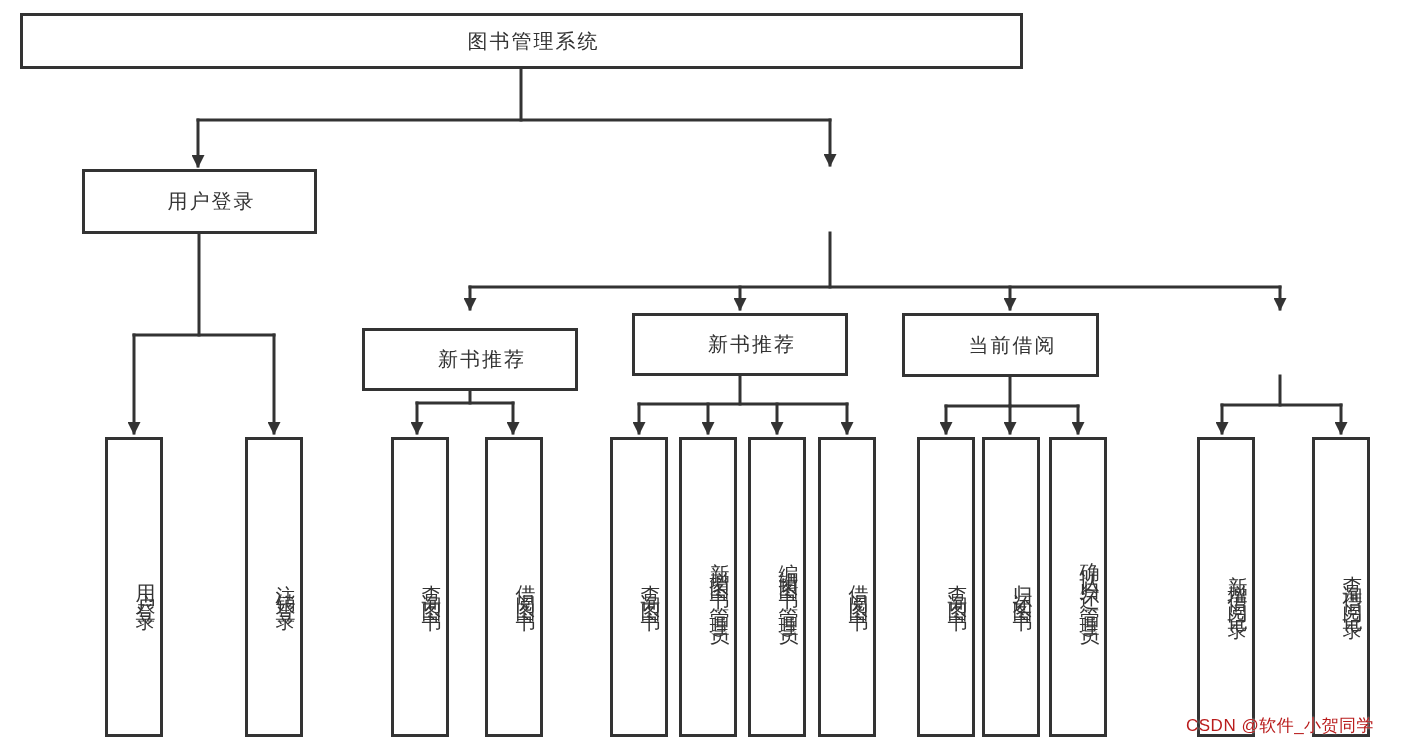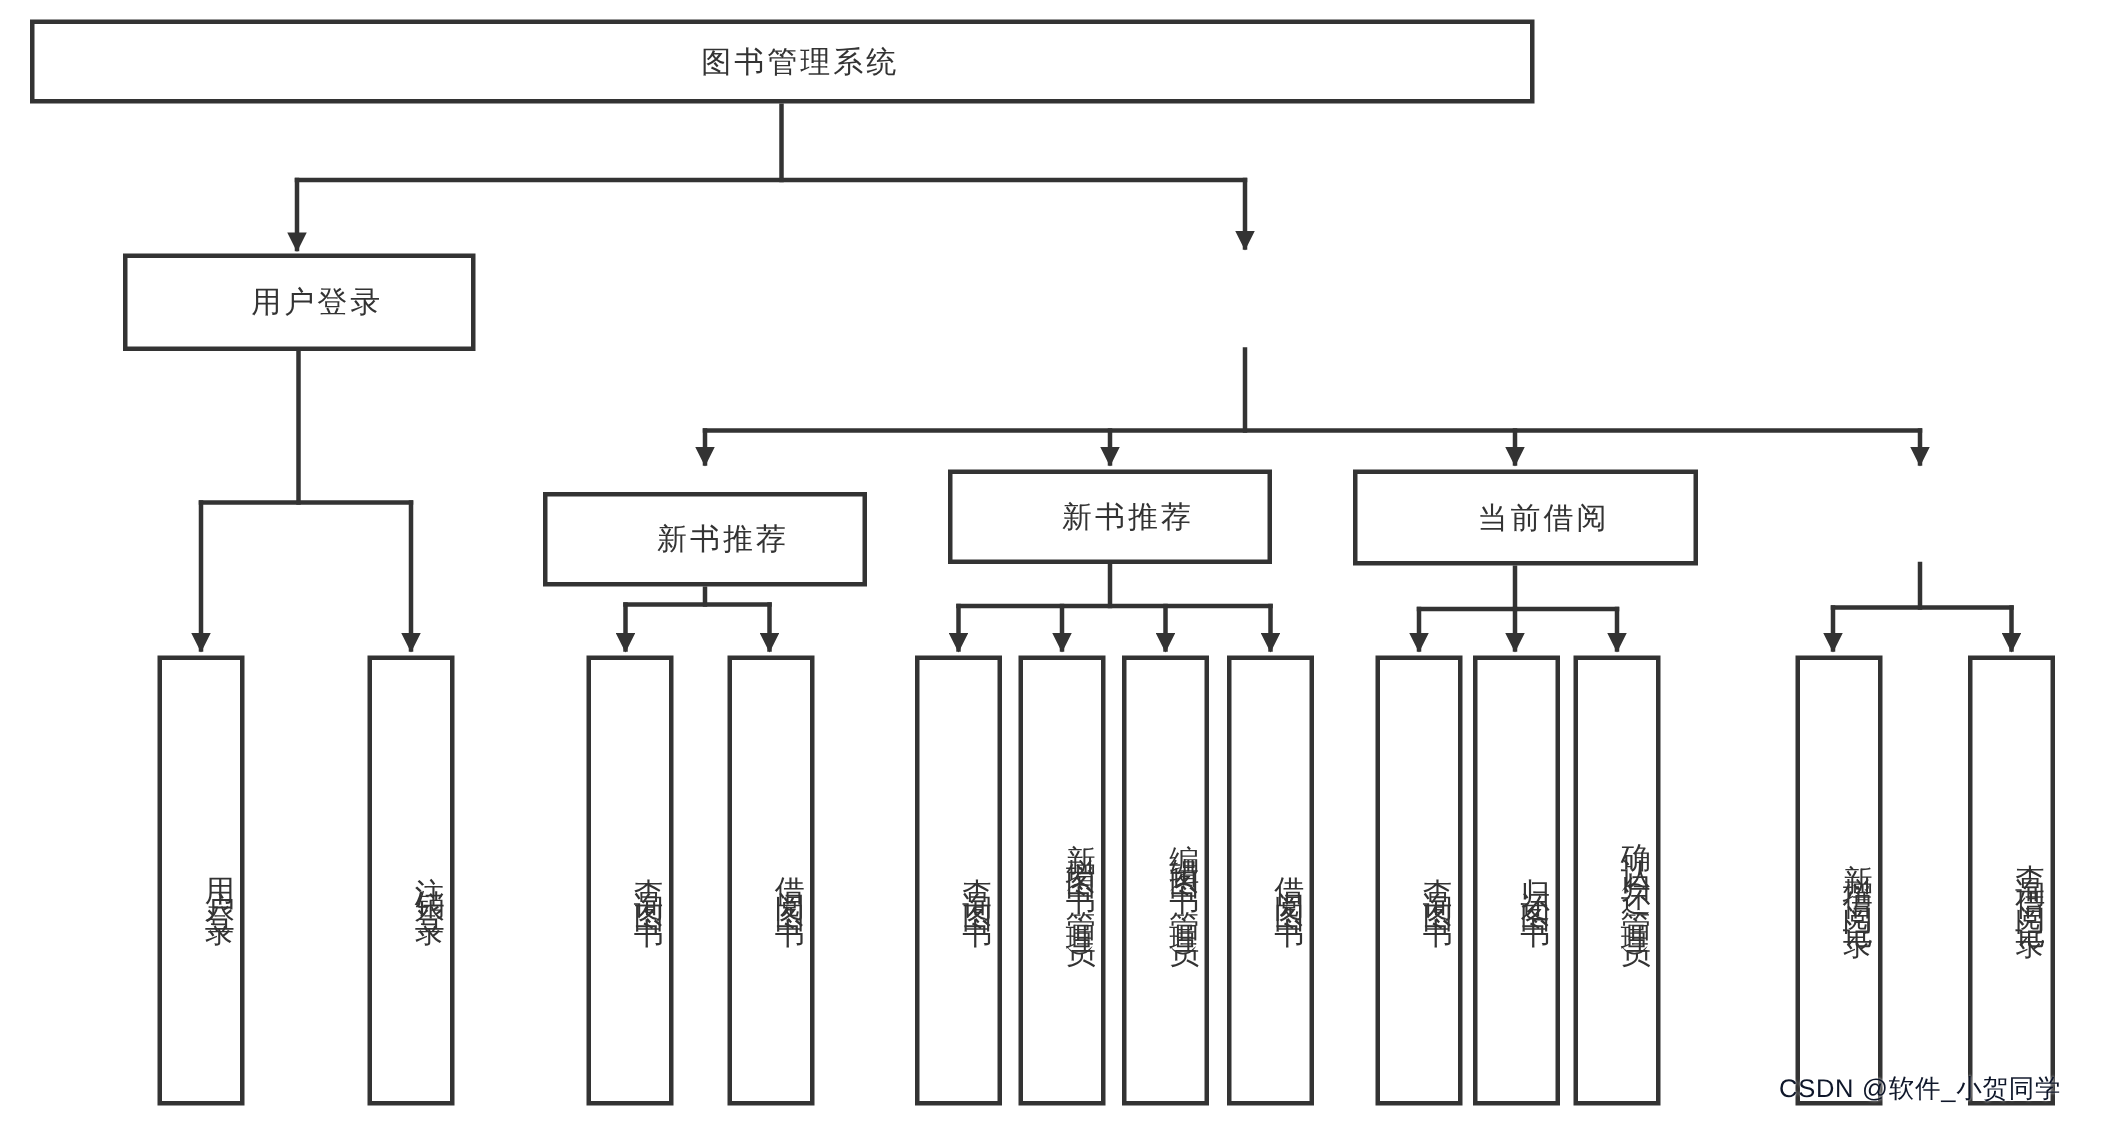--- a/index.html
+++ b/index.html
@@ -31,21 +31,21 @@
     line-height:1;
     top:437px;
     width:58px;
     height:300px;
   }
   .watermark{
     position:absolute;
     left:1186px;
     top:714px;
     font-size:17px;
-    color:#0f172a;
+    color:#b91c1c;
     letter-spacing:0.5px;
     white-space:nowrap;
     z-index:5;
     text-shadow:0 0 2px #ffffff;
   }
 </style>
 </head>
 <body>
 
 <div class="canvas">
@@ -99,21 +99,21 @@
       <path d="M1341 405 V433" marker-end="url(#arw)"></path>
     </g>
   </svg>
 
   <div class="box hbox" style="left:20px;top:13px;width:1003px;height:56px;">图书管理系统</div>
 
   <div class="box hbox" style="left:82px;top:169px;width:235px;height:65px;">用户登录</div>
 
   <div class="box hbox" style="left:362px;top:328px;width:216px;height:63px;">新书推荐</div>
   <div class="box hbox" style="left:632px;top:313px;width:216px;height:63px;">新书推荐</div>
-  <div class="box hbox" style="left:902px;top:313px;width:230px;height:64px;">当前借阅</div>
+  <div class="box hbox" style="left:902px;top:313px;width:197px;height:64px;">当前借阅</div>
 
   <div class="box vbox" style="left:105px;">用户登录</div>
   <div class="box vbox" style="left:245px;">注销登录</div>
 
   <div class="box vbox" style="left:391px;">查询图书</div>
   <div class="box vbox" style="left:485px;">借阅图书</div>
 
   <div class="box vbox" style="left:610px;">查询图书</div>
   <div class="box vbox" style="left:679px;">新增图书（管理员）</div>
   <div class="box vbox" style="left:748px;">编辑图书（管理员）</div>

